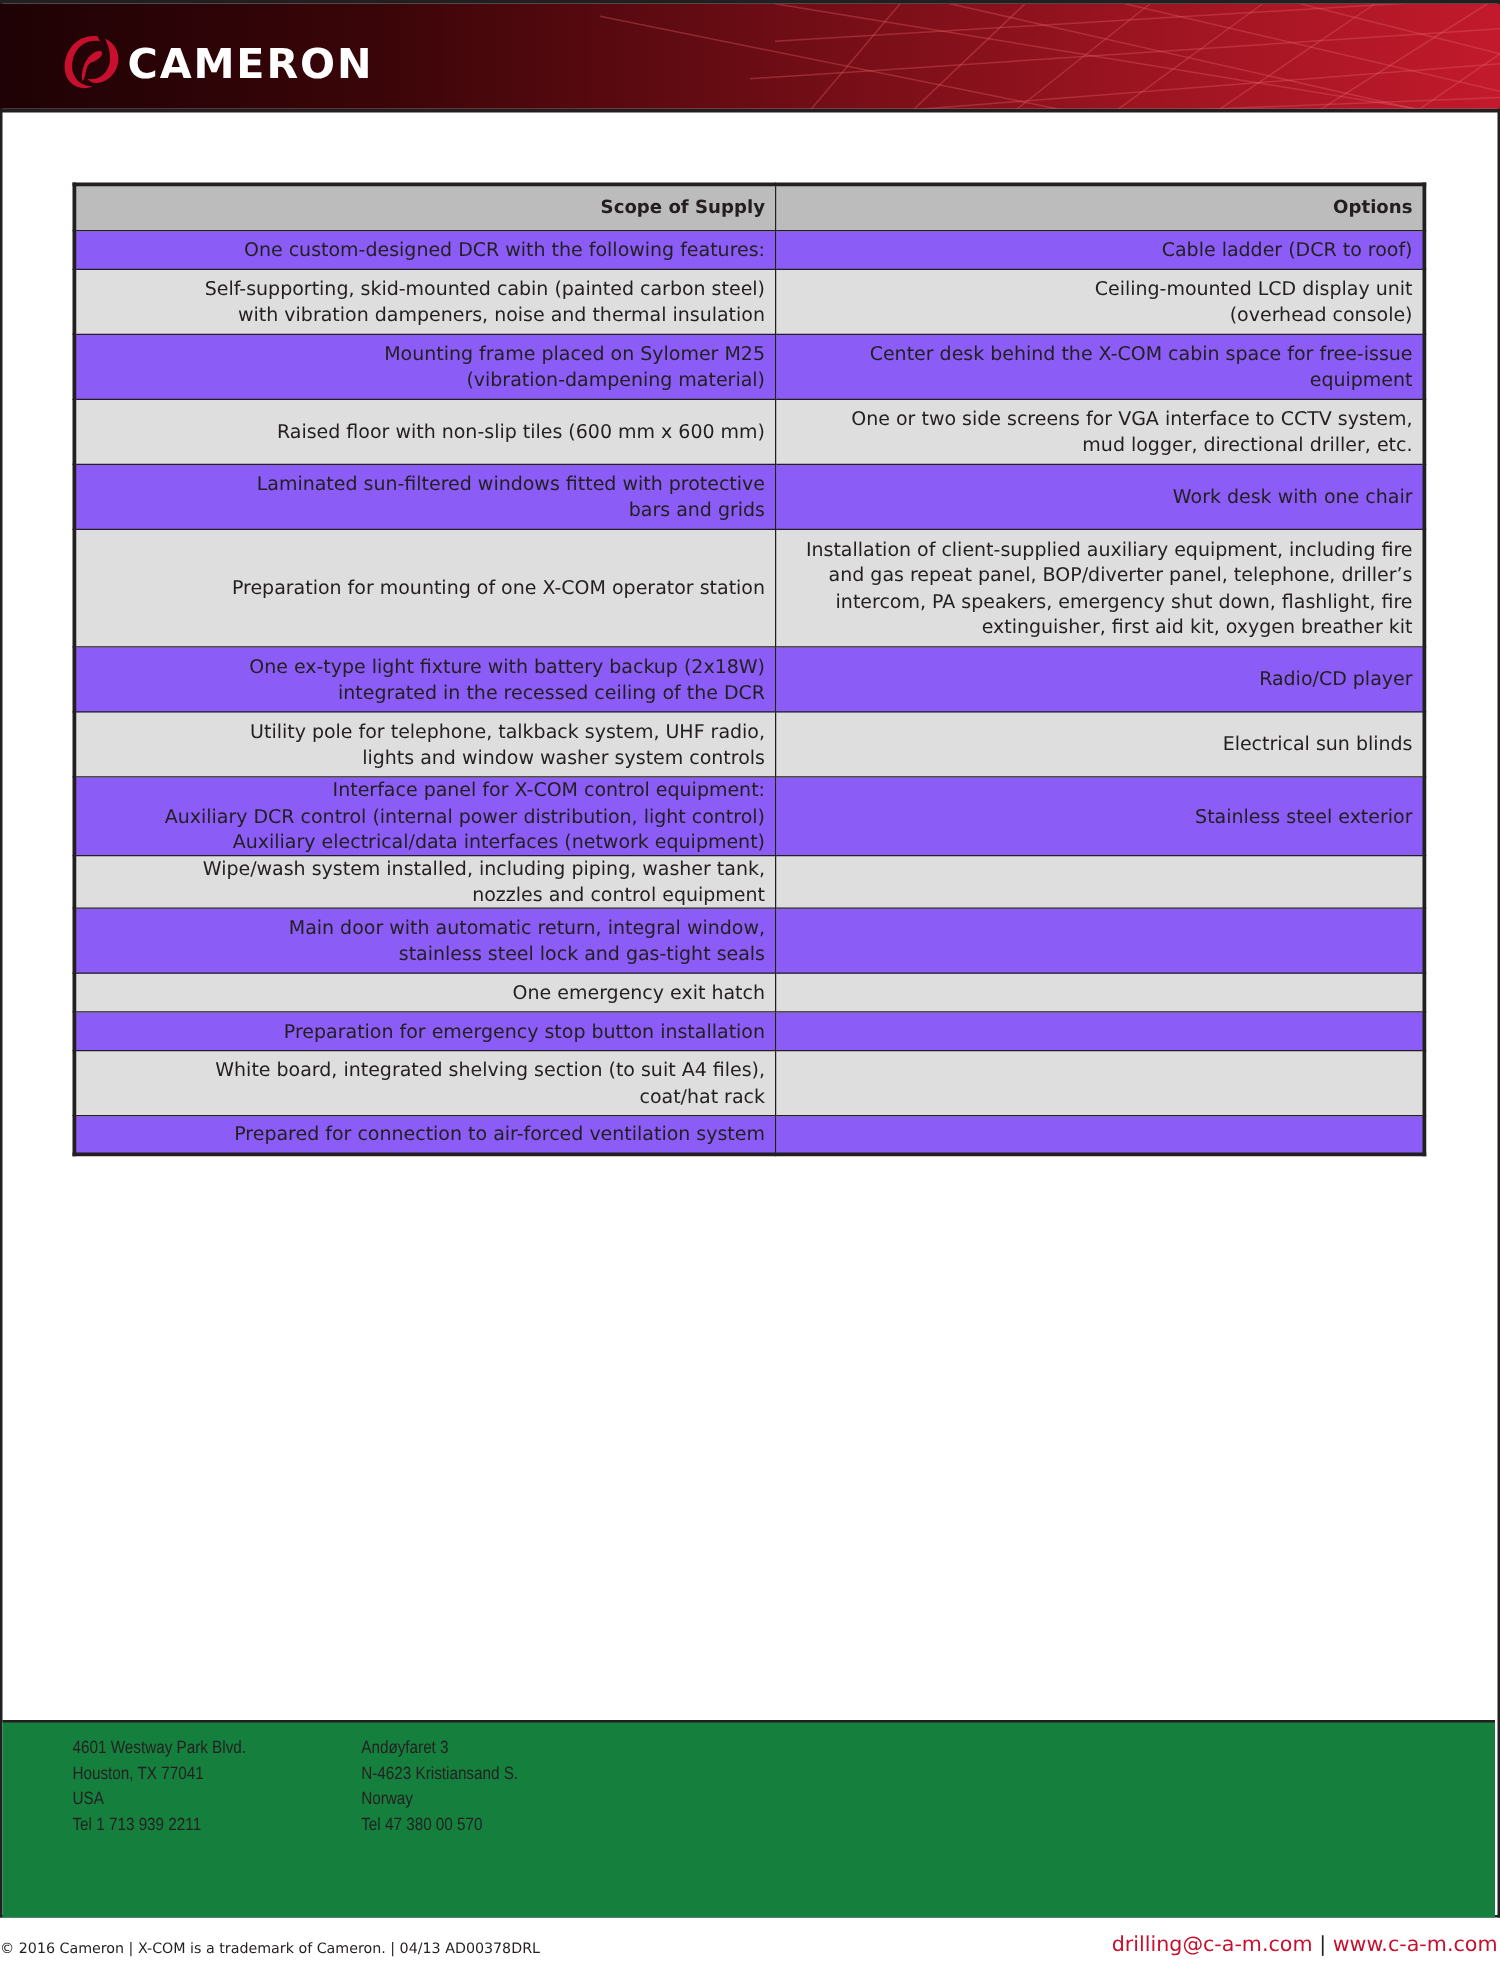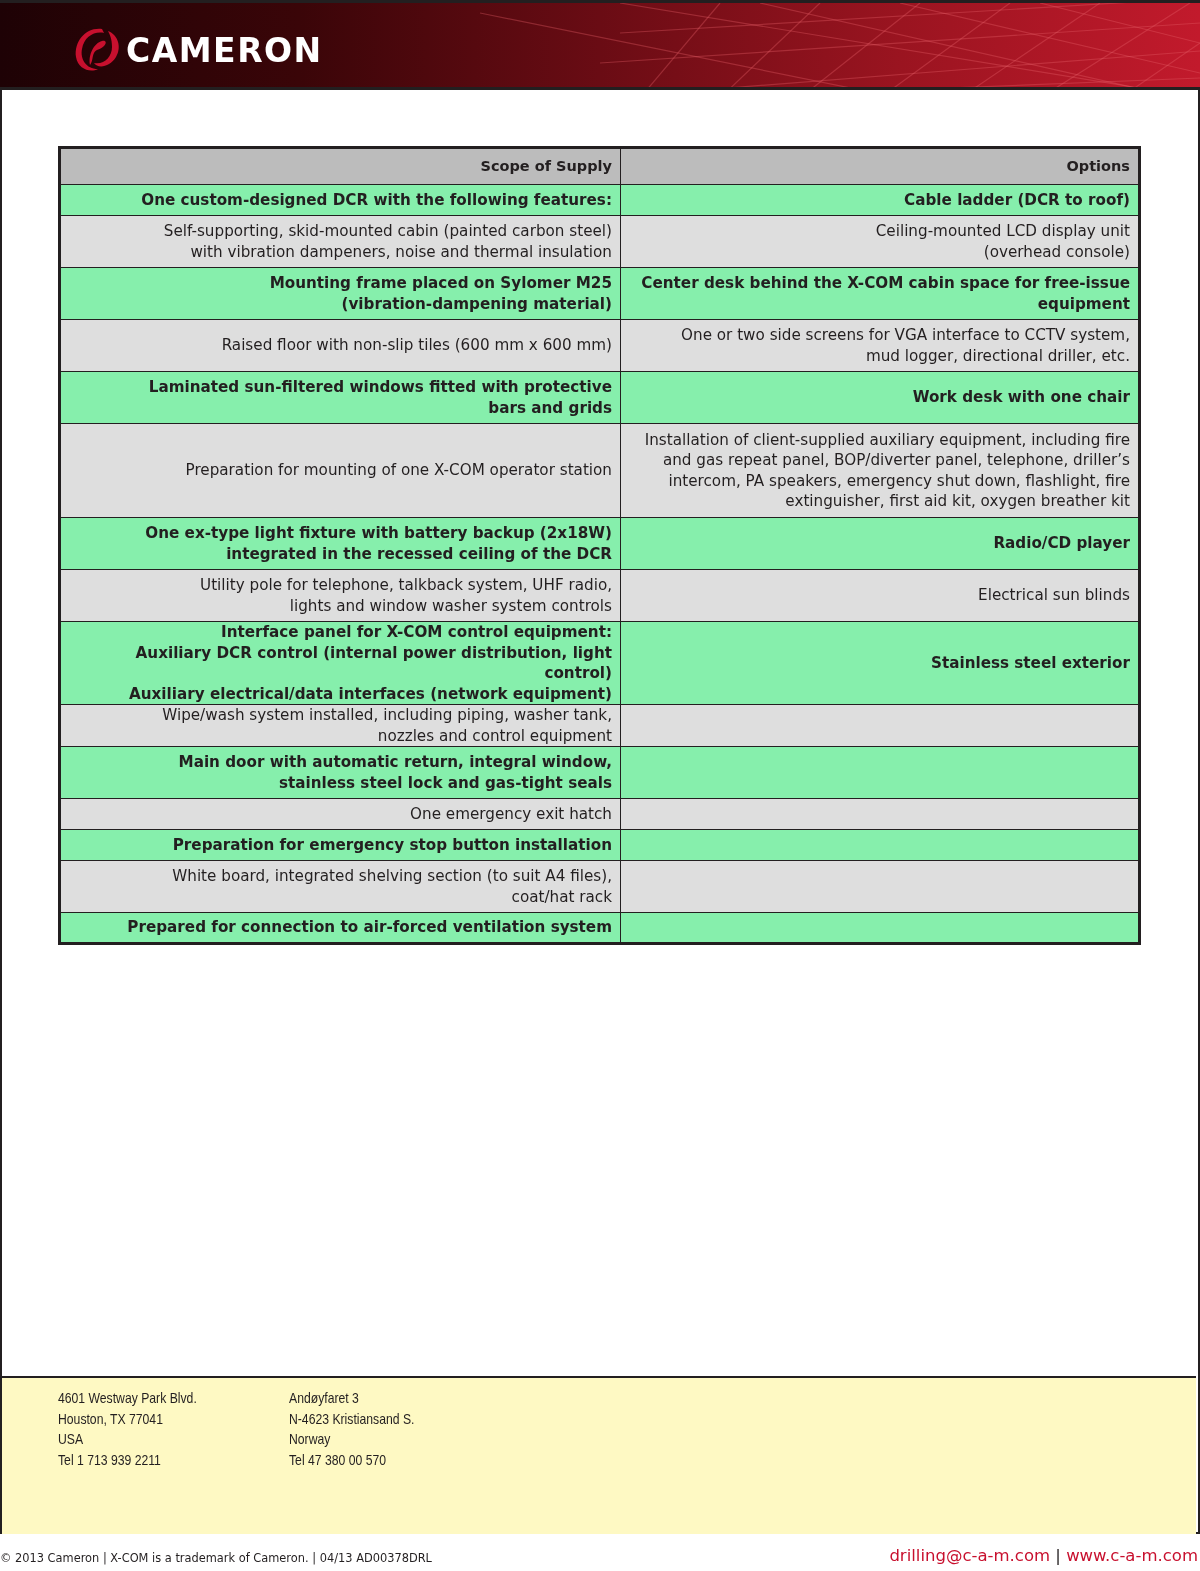--- a/index.html
+++ b/index.html
@@ -4,35 +4,35 @@
 <style>
   html, body { margin:0; padding:0; }
   body { width:1200px; height:1571px; background:#ffffff; position:relative; overflow:hidden;
          font-family:"DejaVu Sans", "Liberation Sans", sans-serif; color:#231f20; }
   .page-frame { position:absolute; left:0; top:0; width:1196px; height:1532px;
                 border:2px solid #231f20; border-top:none; box-sizing:content-box; }
   .header-band { position:absolute; left:0; top:0; width:1200px; height:90px;
                  background:linear-gradient(90deg,#1e0205 0%,#3a0508 25%,#6a0c14 50%,#9a1420 75%,#c21a2c 100%);
                  border-top:3px solid #231f20; border-bottom:3px solid #231f20; box-sizing:border-box; overflow:hidden; }
   .header-band svg.grid { position:absolute; left:0; top:0; }
-  .logo { position:absolute; left:72px; top:22px; display:flex; align-items:center;justify-content:space-between; }
+  .logo { position:absolute; left:48px; top:22px; display:flex; align-items:center;justify-content:space-between; }
   .logo-mark { width:50px; height:50px; }
   .logo-text { font-family:"DejaVu Sans", sans-serif; font-weight:bold; font-size:33px; color:#ffffff;
                letter-spacing:1.5px; margin-left:4px; }
 
   table.scope { position:absolute; left:58px; top:146px; width:1083px; border-collapse:collapse;
                 border:3px solid #231f20; font-size:15.2px; line-height:20.5px; }
   table.scope td, table.scope th { border:1.5px solid #231f20; padding:0 8px; text-align:right; vertical-align:middle; }
   table.scope th { background:#bcbcbc; font-weight:bold; height:35px; font-size:14.5px; }
   table.scope td.c1 { width:523px; }
   table.scope td.ind { padding-left:28px; }
   tr.shade td { background:#dedede; }
-  tr.white td { background:#86efac;font-weight:bold; }
-
-  .footer-panel { position:absolute; left:2px; top:1376px; width:1194px; height:156px; background:#fef9c3;
+  tr.white td { background:#8b5cf6; }
+
+  .footer-panel { position:absolute; left:2px; top:1376px; width:1194px; height:156px; background:#15803d;
                   border-top:2px solid #231f20; }
   .addr { position:absolute; top:10px; font-family:"Liberation Sans Narrow","Liberation Sans", sans-serif;
           font-size:14.2px; line-height:20.6px; color:#231f20; transform:scaleX(0.86); transform-origin:left top; }
   .addr div { white-space:nowrap; }
   .copyright { position:absolute; left:0; top:1551px; font-size:11.4px; color:#231f20; white-space:nowrap; }
   .contact { position:absolute; right:2px; top:1546px; font-size:16.5px; color:#c8102e; white-space:nowrap; }
   .contact .sep { color:#231f20; }
 </style>
 </head>
 <body>
@@ -212,16 +212,16 @@
     <div>Tel 1 713 939 2211</div>
   </div>
   <div class="addr" style="left:287px;">
     <div>Andøyfaret 3</div>
     <div>N-4623 Kristiansand S.</div>
     <div>Norway</div>
     <div>Tel 47 380 00 570</div>
   </div>
 </div>
 
-<div class="copyright">© 2013 Cameron | X-COM is a trademark of Cameron. | 04/13 AD00378DRL</div>
+<div class="copyright">© 2016 Cameron | X-COM is a trademark of Cameron. | 04/13 AD00378DRL</div>
 <div class="contact">
   <span>drilling@c-a-m.com</span><span class="sep"> | </span><span>www.c-a-m.com</span>
 </div>
 
 </body></html>

